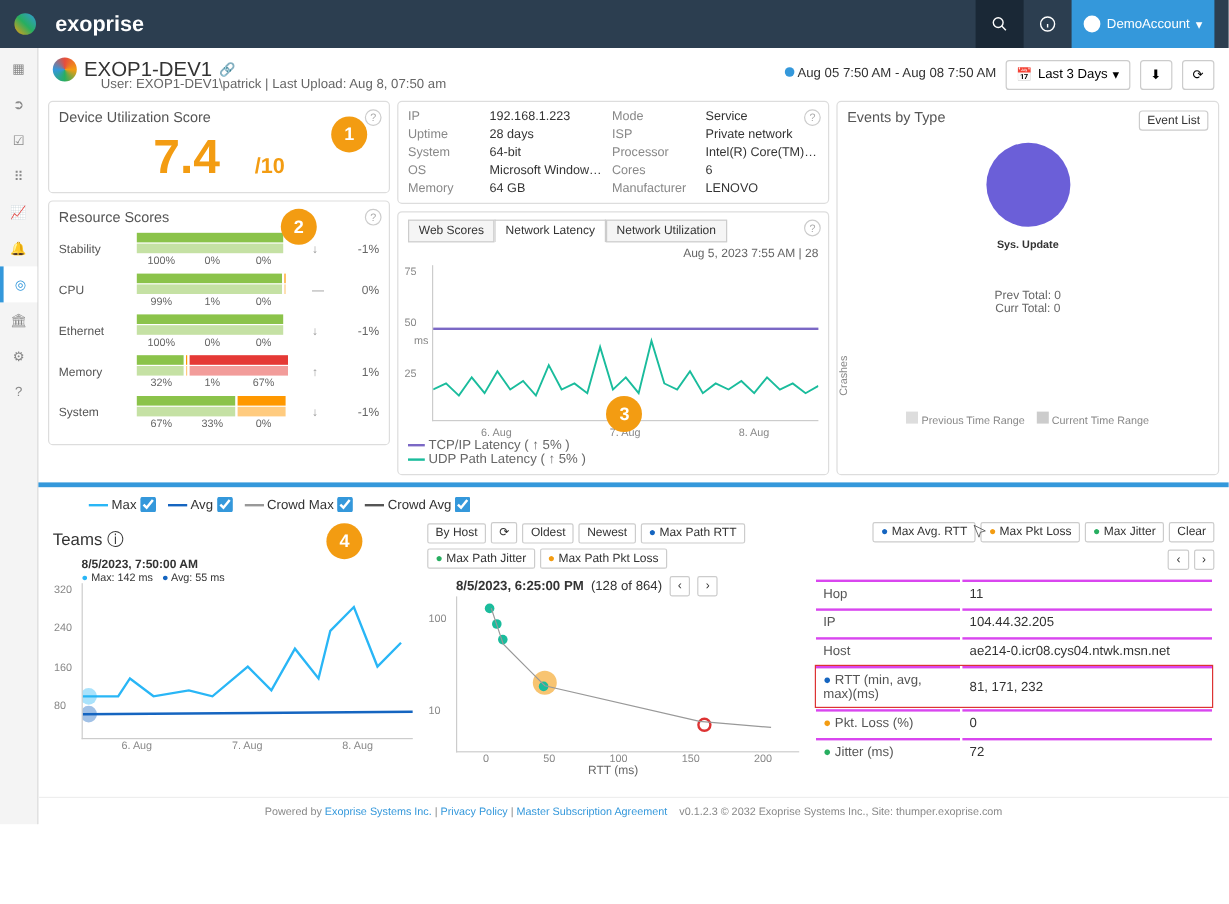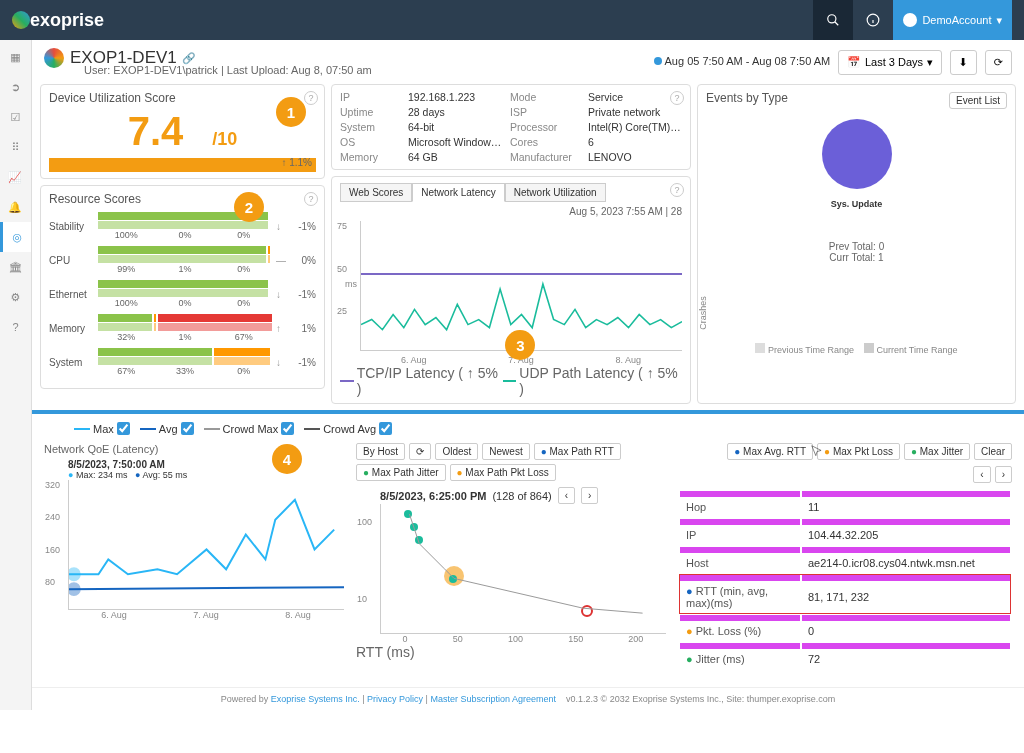--- a/index.html
+++ b/index.html
@@ -1,18 +1,18 @@
 <!DOCTYPE html>
 <html><head>
 <meta charset="utf-8">
 <style>
 * { box-sizing: border-box; margin: 0; padding: 0; font-family: Arial, sans-serif; }
 body { background: #fff; font-size: 11px; color: #333; width: 1024px; }
 .topbar { background: #2c3e50; height: 40px; display: flex; align-items: center; padding: 0 12px; color: #fff; }
-.logo { font-size: 18px; font-weight: bold; display: flex; align-items: center; gap: 0; }
+.logo { font-size: 18px; font-weight: bold; display: flex; align-items: center; gap: 16px; }
 .logo-icon { width: 18px; height: 18px; background: linear-gradient(45deg,#f39c12,#27ae60,#3498db); border-radius: 50%; }
 .topbar-spacer { flex: 1; }
 .topbar-btn { width: 40px; height: 40px; display: flex; align-items: center; justify-content: center; cursor: pointer; color: #fff; }
 .topbar-btn.search { background: #1a2836; }
 .user-btn { background: #3498db; height: 40px; padding: 0 10px; display: flex; align-items: center; gap: 5px; cursor: pointer; }
 .user-btn .avatar { width: 14px; height: 14px; background: #fff; border-radius: 50%; }
 
 .main-wrap { display: flex; }
 .sidenav { width: 32px; background: #f4f4f4; border-right: 1px solid #ddd; display: flex; flex-direction: column; padding-top: 2px; }
 .sidenav-item { height: 30px; display: flex; align-items: center; justify-content: center; color: #888; cursor: pointer; }
@@ -50,41 +50,41 @@
 .info-grid .label { color: #888; }
 .info-grid .val { color: #333; font-weight: 500; overflow: hidden; text-overflow: ellipsis; white-space: nowrap; }
 
 .events-panel { flex: 1; display: flex; }
 .events-left { flex: 1; }
 .events-right { width: 140px; border-left: 1px solid #eee; padding-left: 8px; }
 .pill { border: 1px solid #ccc; border-radius: 3px; padding: 2px 6px; font-size: 10px; cursor: pointer; }
 .pie { width: 70px; height: 70px; background: #6b5fd8; border-radius: 50%; margin: 10px auto; }
 
 .resource-panel { width: 285px; }
-.res-row { display: flex; align-items: center; gap: 4px; margin: 6px 0; font-size: 10px; }
+.res-row { display: flex; align-items: center; gap: 20px; margin: 6px 0; font-size: 10px; }
 .res-row .label { width: 45px; color: #555; }
 .res-bars { flex: 1; display: flex; flex-direction: column; gap: 1px; }
 .res-bar-line { display: flex; height: 8px; gap: 2px; }
 .res-bar-line > div { height: 100%; }
 .res-vals { display: flex; gap: 2px; font-size: 9px; color: #666; }
 .res-vals > span { flex: 1; text-align: center; }
 .arrow { color: #999; width: 12px; }
 .pct { width: 24px; text-align: right; color: #666; }
 
 .chart-panel { width: 360px; }
 .tabs { display: flex; gap: 0; margin-bottom: 4px; }
 .tab { padding: 3px 8px; font-size: 10px; border: 1px solid #ccc; background: #f5f5f5; cursor: pointer; }
 .tab.active { background: #fff; border-bottom-color: #fff; }
 .mini-chart { height: 130px; position: relative; border-left: 1px solid #ccc; border-bottom: 1px solid #ccc; margin: 4px 0 4px 20px; }
 .y-label { position: absolute; left: -24px; font-size: 9px; color: #888; }
 .chart-line { position: absolute; left: 0; right: 0; }
 .purple-line { top: 40%; border-top: 2px solid #7b68c5; }
 .teal-fill { position: absolute; bottom: 0; left: 0; right: 0; height: 55%; }
 .teal-fill svg { width: 100%; height: 100%; }
-.legend { font-size: 14px; color: #666; display: flex; justify-content: space-around; }
+.legend { font-size: 11px; color: #666; display: flex; justify-content: space-around; flex-direction: column; }
 .legend-item { display: flex; align-items: center; gap: 3px; }
 .legend-swatch { width: 14px; height: 2px; }
 
 .crash-axis-label { transform: rotate(-90deg); position: absolute; left:-20px; top:50%; font-size: 9px; color: #888; }
 
 .bottom-section { border-top: 4px solid #3498db; margin-top: 6px; padding: 8px 12px; position: relative; }
 .checks-row { display: flex; gap: 10px; align-items: center; font-size: 11px; margin-bottom: 8px; margin-left: 30px; }
 .check-item { display: flex; align-items: center; gap: 3px; }
 .check-swatch { width: 16px; height: 2px; }
 input[type=checkbox] { accent-color: #3498db; }
@@ -98,21 +98,21 @@
 .line-chart { height: 130px; position: relative; border-left: 1px solid #ccc; border-bottom: 1px solid #ccc; margin-left: 24px; }
 .x-ticks { display: flex; justify-content: space-around; font-size: 9px; color: #888; margin-left: 24px; }
 
 .toolbar-row { display: flex; gap: 4px; align-items: center; flex-wrap: wrap; margin-bottom: 6px; }
 .mini-btn { border: 1px solid #ccc; padding: 2px 6px; font-size: 10px; border-radius: 2px; cursor: pointer; background: #fff; }
 
 .scatter { height: 130px; position: relative; border-left: 1px solid #ccc; border-bottom: 1px solid #ccc; margin-left: 24px; }
 .scatter-pt { position: absolute; width: 8px; height: 8px; border-radius: 50%; }
 
 .hop-table { font-size: 11px; width: 100%; }
-.hop-table td { padding: 4px 6px; border-top: 6px solid #d946ef; }
+.hop-table td { padding: 4px 6px; border-top: 2px solid #d946ef; }
 .hop-table td:first-child { color: #555; width: 120px; }
 .rtt-row { outline: 1.5px solid #d33; }
 
 .footer { text-align: center; font-size: 9px; color: #888; padding: 6px; border-top: 1px solid #eee; margin-top: 8px; }
 .footer a { color: #3498db; text-decoration: none; }
 </style>
 </head>
 <body>
 
 <div class="topbar">
@@ -175,23 +175,20 @@
       </div>
     </div>
 
     <div class="panels-row">
       <div style="display:flex;flex-direction:column;gap:6px">
         <div class="panel score-panel">
           <div class="callout" style="top:12px;right:18px">1</div>
           <span class="help-icon">?</span>
           <div class="panel-title">Device Utilization Score</div>
           <div class="big-score"><span>7.4</span><span class="denom">/10</span></div>
-          <div class="score-bar">
-              <span class="score-change">↑ 1.1%</span>
-            </div>
         </div>
 
         <div class="panel resource-panel">
           <div class="callout" style="top:6px;right:60px">2</div>
           <span class="help-icon">?</span>
           <div class="panel-title">Resource Scores</div>
           <div id="res-rows">
               <div class="res-row">
                 <span class="label">Stability</span>
     <div class="res-bars">
@@ -375,21 +372,21 @@
       <div class="panel events-panel">
         <div class="events-left" style="position:relative">
           <div style="display:flex;justify-content:space-between;align-items:center">
             <span class="panel-title">Events by Type</span>
             <span class="pill">Event List</span>
           </div>
           <div class="pie"></div>
           <div style="text-align:center;font-size:9px;font-weight:bold">Sys. Update</div>
           <div style="text-align:center;margin-top:32px;font-size:10px;color:#666">
             <div>Prev Total: 0</div>
-            <div>Curr Total: 1</div>
+            <div>Curr Total: 0</div>
           </div>
           <div style="position:relative;height:70px;margin-top:10px">
             <span class="crash-axis-label">Crashes</span>
           </div>
           <div style="display:flex;justify-content:center;gap:10px;font-size:9px;color:#888">
             <span><span style="display:inline-block;width:10px;height:10px;background:#ddd"></span> <span>Previous Time Range</span></span>
             <span><span style="display:inline-block;width:10px;height:10px;background:#ccc"></span> <span>Current Time Range</span></span>
           </div>
         </div>
       </div>
@@ -414,24 +411,24 @@
           </div>
         <div class="check-item">
             <span class="check-swatch" style="background:#555"></span>
             <span>Crowd Avg</span>
             <input type="checkbox" checked="" style="">
           </div>
       </div>
 
       <div class="teams-row">
         <div class="teams-left">
+          <div class="teams-title"><span>Teams</span> ⓘ</div>
           <div class="callout" style="top:30px;left:240px">4</div>
-          <div class="qoe-sub">Network QoE (Latency)</div>
           <div style="font-size:10px;font-weight:bold;margin-left:24px">8/5/2023, 7:50:00 AM</div>
-          <div style="font-size:9px;margin-left:24px"><span style="color:#29b6f6">●</span> <span>Max: 234 ms</span> &nbsp; <span style="color:#1565c0">●</span> <span>Avg: 55 ms</span></div>
+          <div style="font-size:9px;margin-left:24px"><span style="color:#29b6f6">●</span> <span>Max: 142 ms</span> &nbsp; <span style="color:#1565c0">●</span> <span>Avg: 55 ms</span></div>
           <div class="line-chart">
             <span class="y-label" style="top:0">320</span>
             <span class="y-label" style="top:25%">240</span>
             <span class="y-label" style="top:50%">160</span>
             <span class="y-label" style="top:75%">80</span>
             <svg width="100%" height="100%" viewBox="0 0 280 130" preserveAspectRatio="none">
               <polyline fill="none" stroke="#29b6f6" stroke-width="2" points="0,95 30,95 40,80 60,95 90,90 110,95 140,70 160,90 180,55 200,80 210,40 230,20 250,70 270,50"></polyline>
               <polyline fill="none" stroke="#1565c0" stroke-width="2" points="0,110 280,108"></polyline>
               <circle cx="5" cy="95" r="7" fill="#29b6f6" opacity="0.4"></circle>
               <circle cx="5" cy="110" r="7" fill="#1565c0" opacity="0.4"></circle>
@@ -473,21 +470,21 @@
                 <polyline fill="none" stroke="#999" stroke-width="1" points="25,10 30,25 35,40 60,65 70,75 200,105 260,110"></polyline>
               </svg>
           </div>
           <div class="x-ticks">
             <span>0</span>
             <span>50</span>
             <span>100</span>
             <span>150</span>
             <span>200</span>
           </div>
-          <div style="text-align:left;font-size:14px;color:#666">RTT (ms)</div>
+          <div style="text-align:center;font-size:10px;color:#666">RTT (ms)</div>
         </div>
 
         <div class="teams-right">
           <svg width="14" height="14" style="position:absolute;right:200px;top:30px" viewBox="0 0 24 24" fill="none" stroke="#333">
               <path d="M3 3l7 17 2-7 7-2z"></path>
             </svg>
           <div class="toolbar-row" style="justify-content:flex-end">
             <span class="mini-btn"><span style="color:#1565c0">●</span> <span>Max Avg. RTT</span></span>
             <span class="mini-btn"><span style="color:#f39c12">●</span> <span>Max Pkt Loss</span></span>
             <span class="mini-btn"><span style="color:#27ae60">●</span> <span>Max Jitter</span></span>

